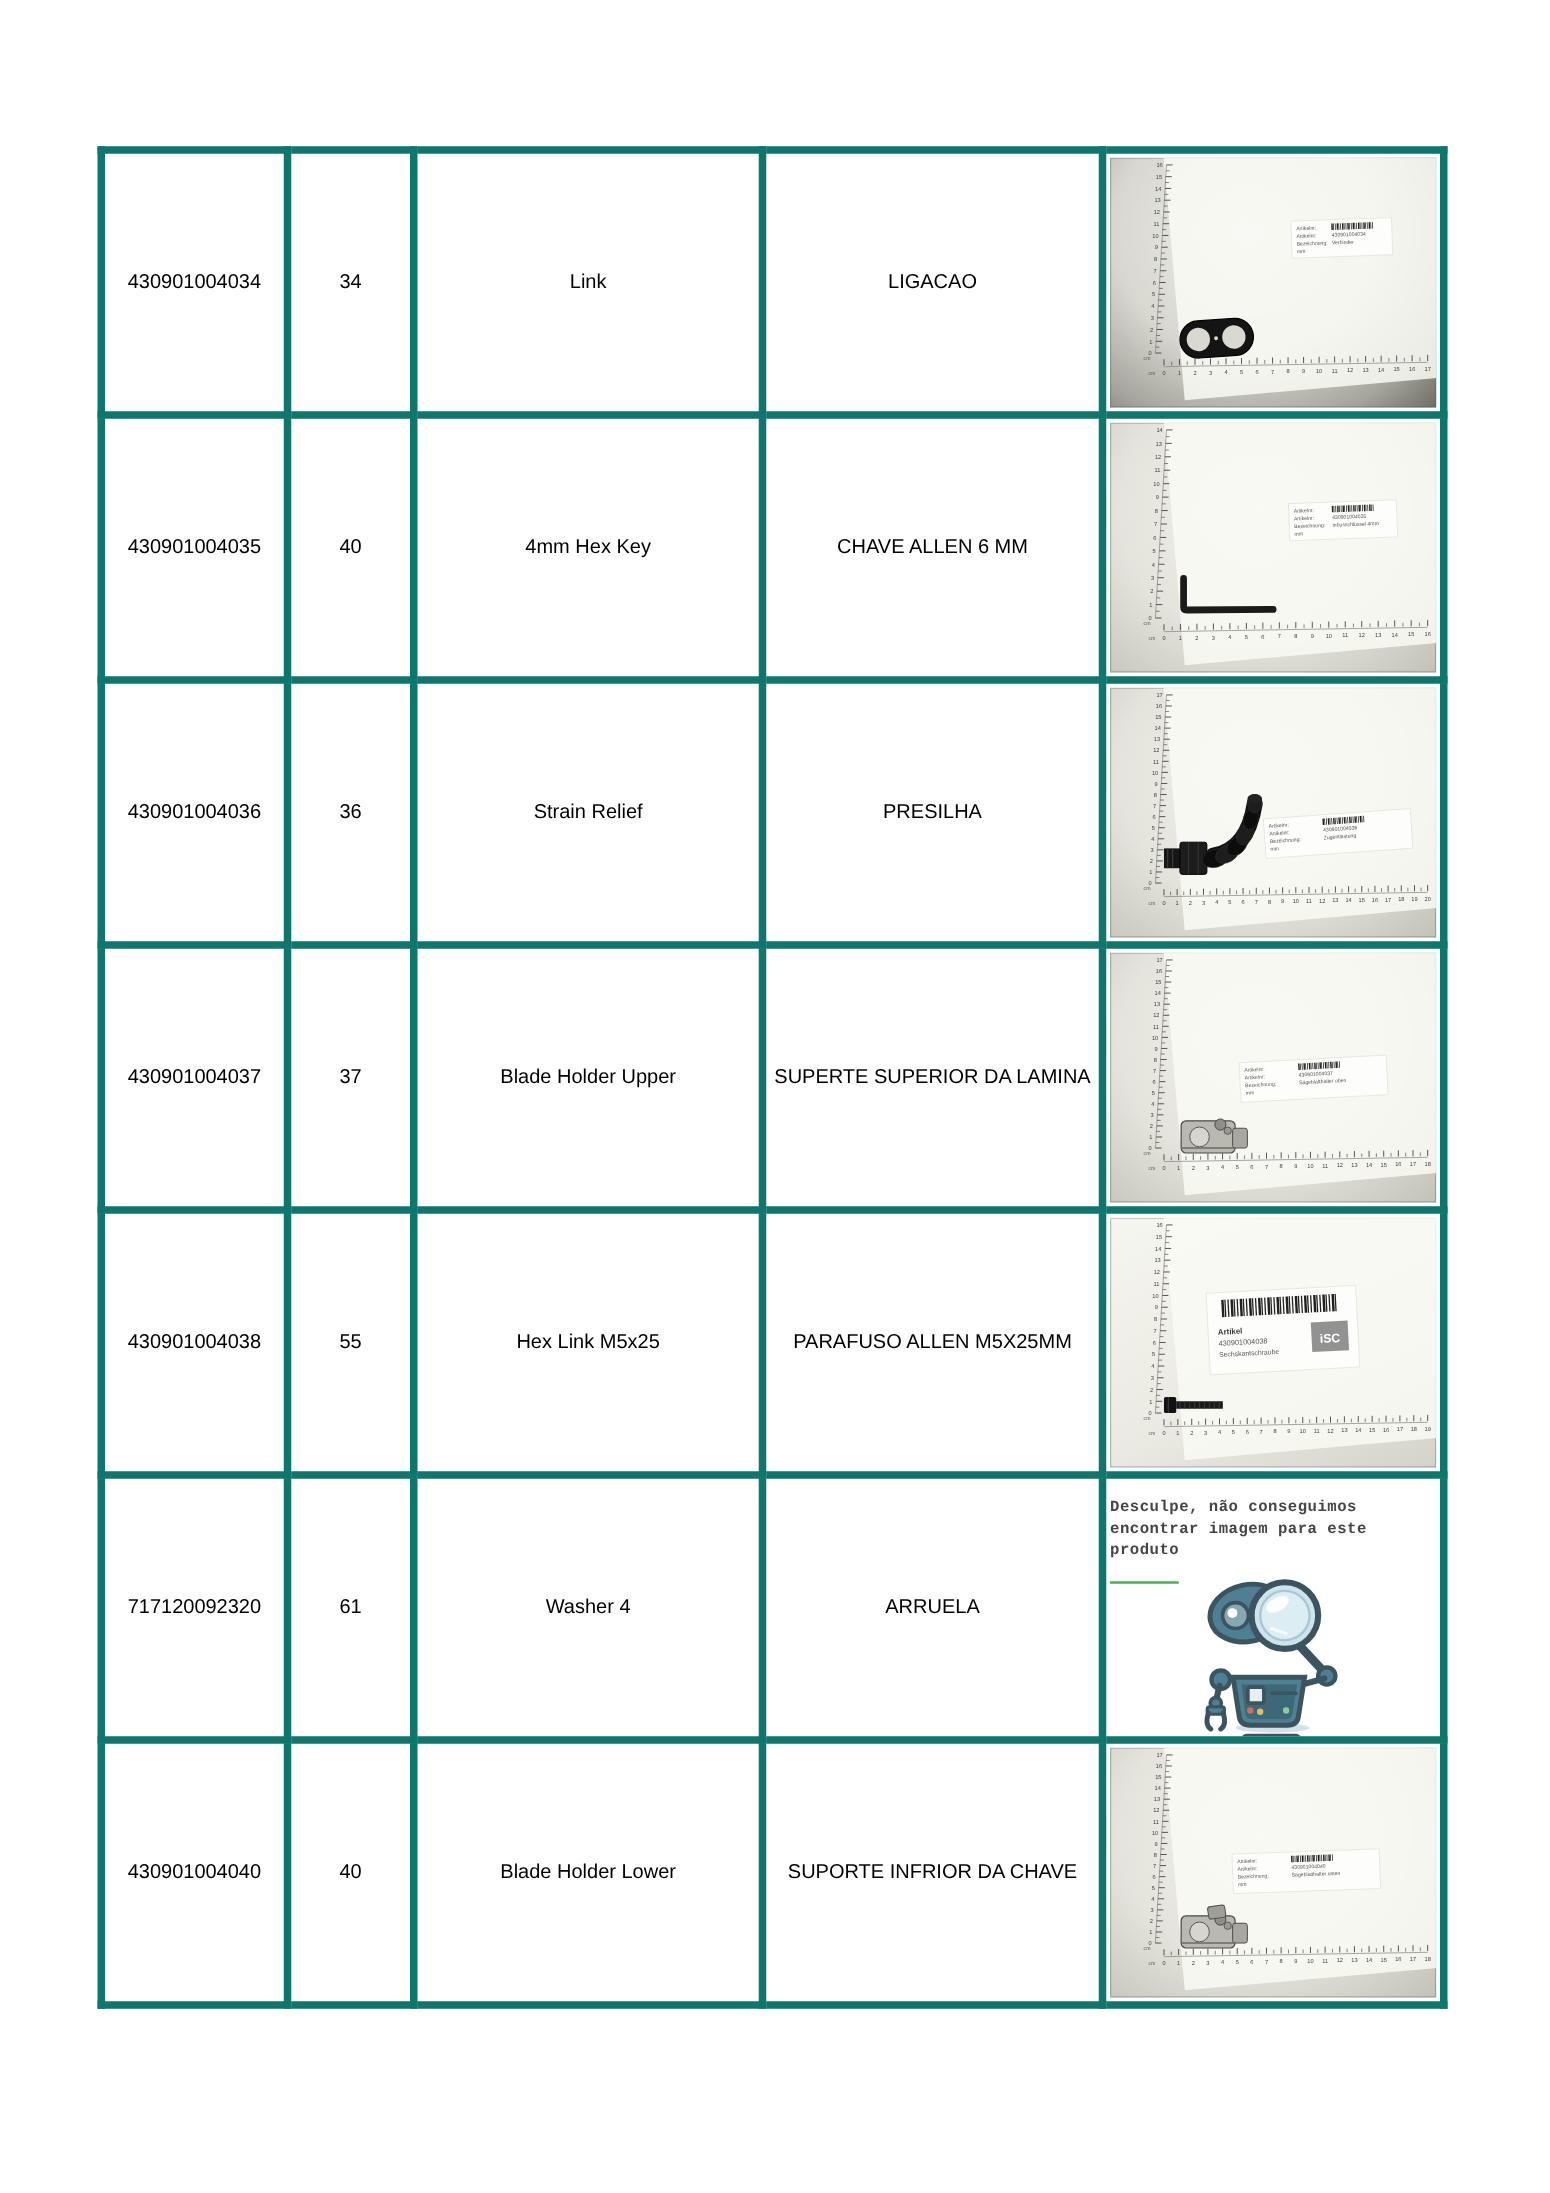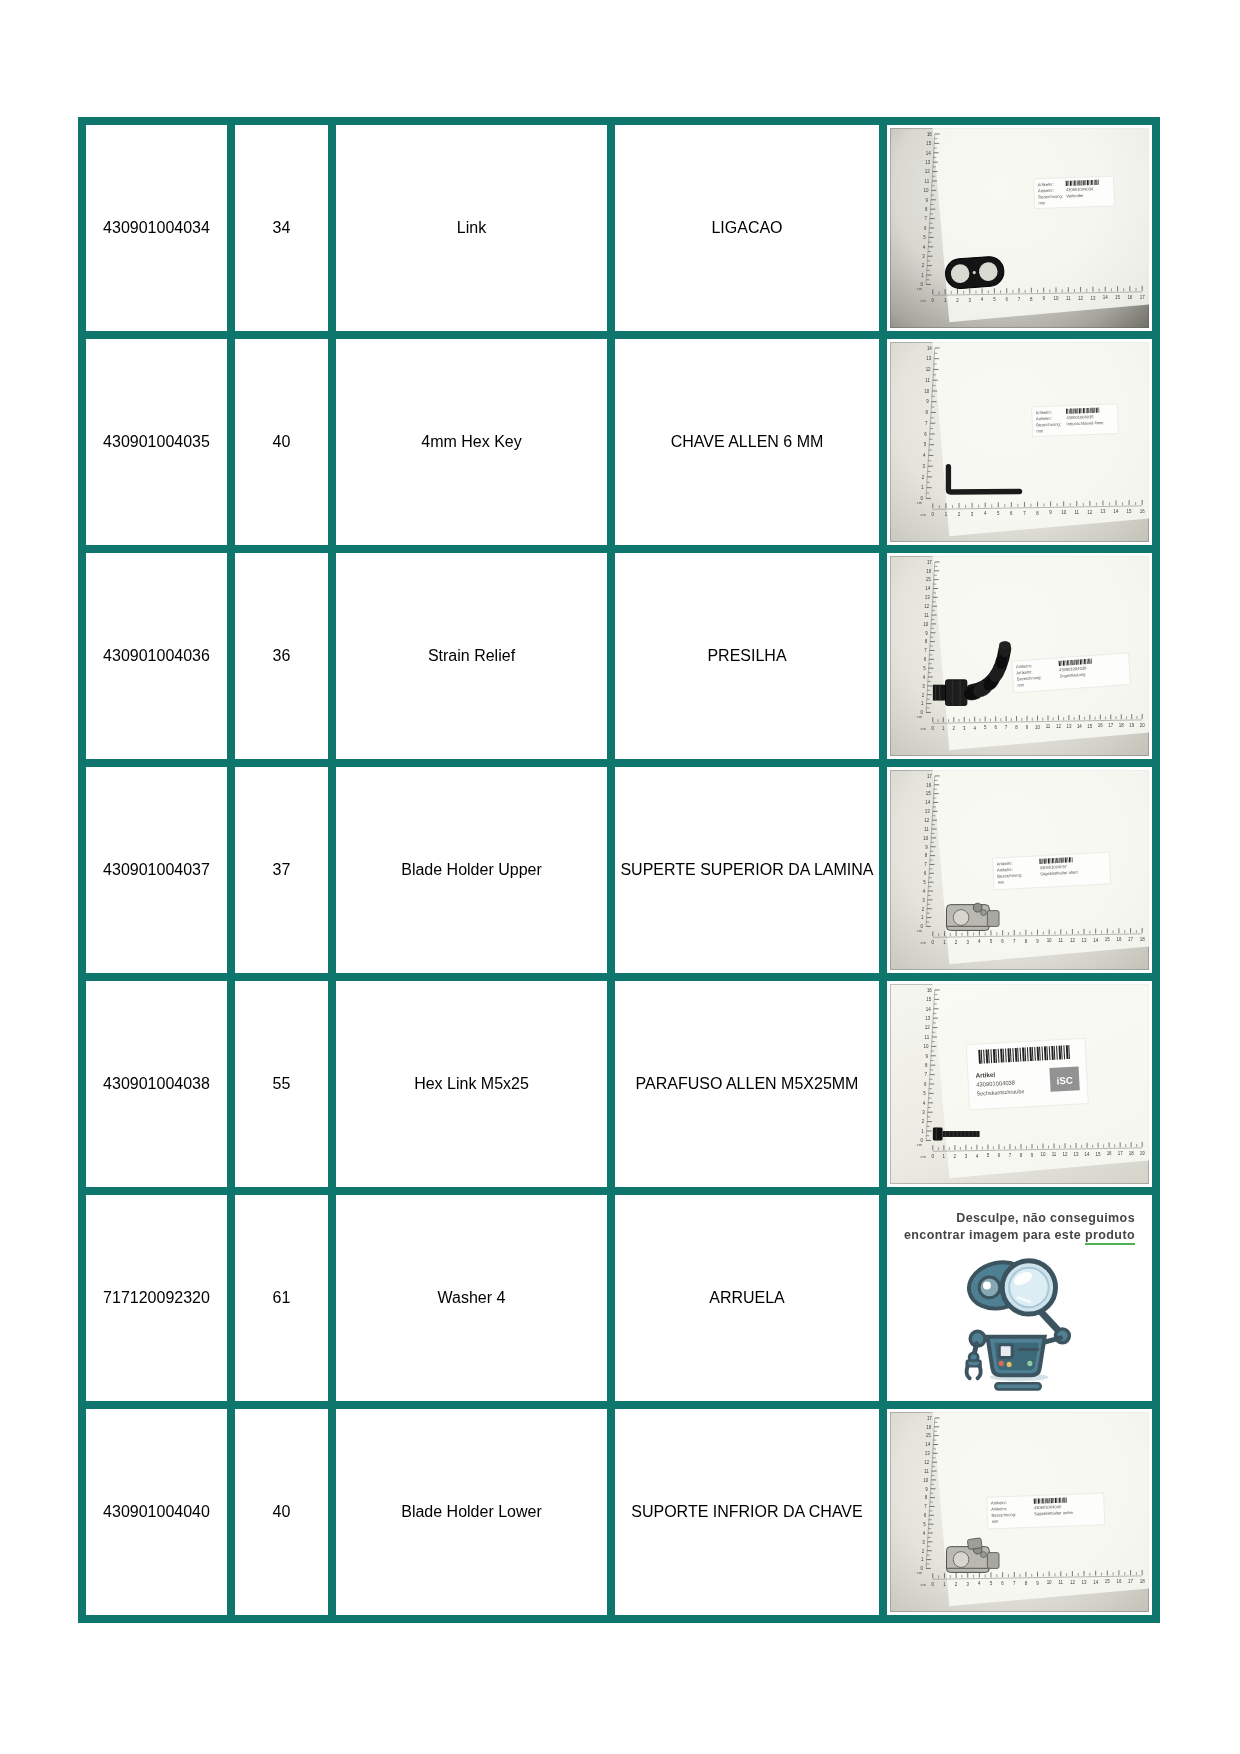--- a/index.html
+++ b/index.html
@@ -6,38 +6,38 @@
   body{
     width:1240px;height:1754px;background:#ffffff;position:relative;
     font-family:"Liberation Sans",sans-serif;color:#000;
   }
   table.parts-table{
     position:absolute;left:78px;top:117px;width:1074px;
     border-collapse:collapse;table-layout:fixed;
     border:3px solid #2a2a2a;
   }
   table.parts-table td{
-    border:8px solid #0f766e;
+    border:6px solid #0f766e;
     text-align:center;vertical-align:middle;
     font-size:16px;color:#000;padding:0;overflow:hidden;
     height:210px;box-sizing:border-box;
   }
   td.c-img{padding:0;background:#fff;}
   .imgwrap{width:100%;height:206px;box-sizing:border-box;padding:3px;background:#fff;}
   .photo{position:relative;width:100%;height:100%;overflow:hidden;box-shadow:inset 0 0 0 1px rgba(90,90,85,.35);}
   .photo svg{position:absolute;left:0;top:0;width:100%;height:100%;display:block;}
   .tone-dark{background:radial-gradient(ellipse at 42% 30%, #eeeee8 0%, #d8d8d1 50%, #a5a59d 80%, #6e6e66 100%);}
   .tone-light{background:radial-gradient(ellipse at 45% 35%, #f3f3ed 0%, #e4e4dc 55%, #c2c2b9 100%);}
   .tone-bright{background:linear-gradient(155deg, #f6f6f0 0%, #eaeae2 60%, #d3d3ca 100%);}
   .noimg{width:100%;height:100%;background:#fff;display:flex;flex-direction:column;align-items:center;}
   .noimg-text{
     margin-top:12px;font-size:12.5px;line-height:1.35;font-weight:600;
-    color:#454545;letter-spacing:.4px;text-align:right;
+    color:#454545;letter-spacing:.4px;text-align:left;font-family:Liberation Mono, monospace;
   }
-  .noimg-text .uline{border-bottom:2px solid #4caf50;padding-bottom:1px;}
+  .noimg-text .uline{border-bottom:2px solid #4caf50;padding-bottom:18px;}
   .robot{margin-top:2px;width:170px;height:148px;}
   .robot svg{width:100%;height:100%;display:block;}
 </style>
 </head>
 <body>
 
 <table class="parts-table">
   <colgroup>
     <col style="width:149px">
       <col style="width:101px">

